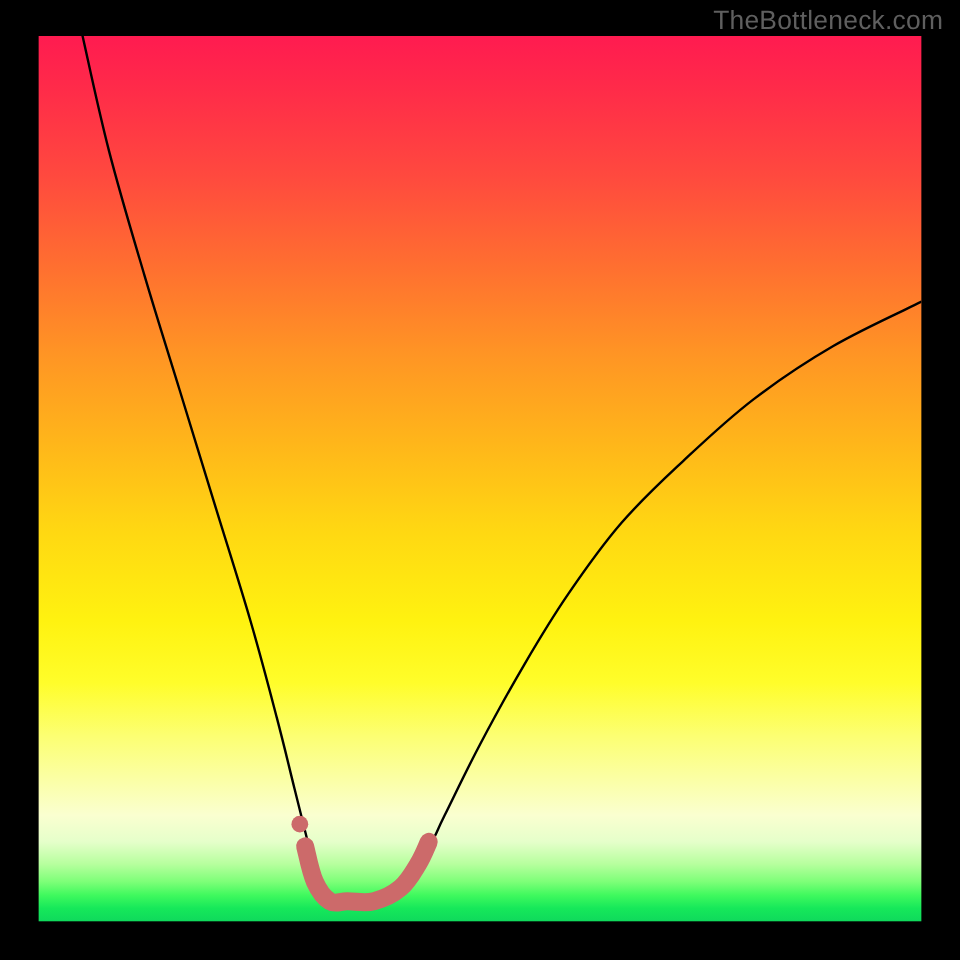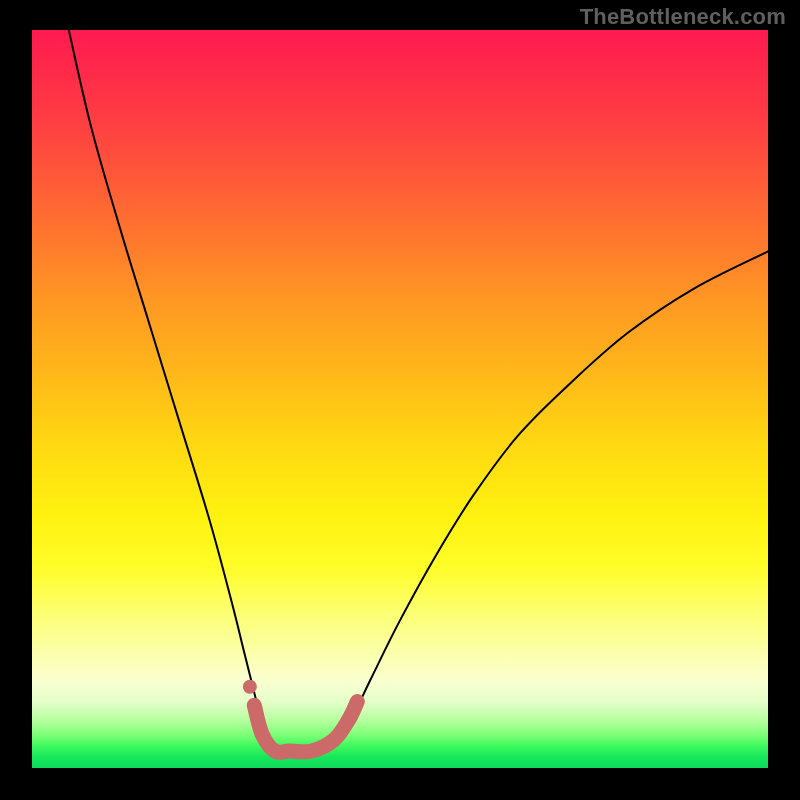--- a/index.html
+++ b/index.html
@@ -43,21 +43,21 @@
       #16e85a 98.5%,
       #0fd95c 100%
     );
   }
   .watermark {
     position: absolute;
     top: 4px;
     right: 14px;
     color: #5f5f5f;
     font-size: 22px;
-    font-weight: 700;
+    font-weight: 400;
     letter-spacing: 0.2px;
     z-index: 20;
   }
   svg.plot {
     position: absolute;
     left: 0; top: 0;
   }
 </style>
 </head>
 <body>

